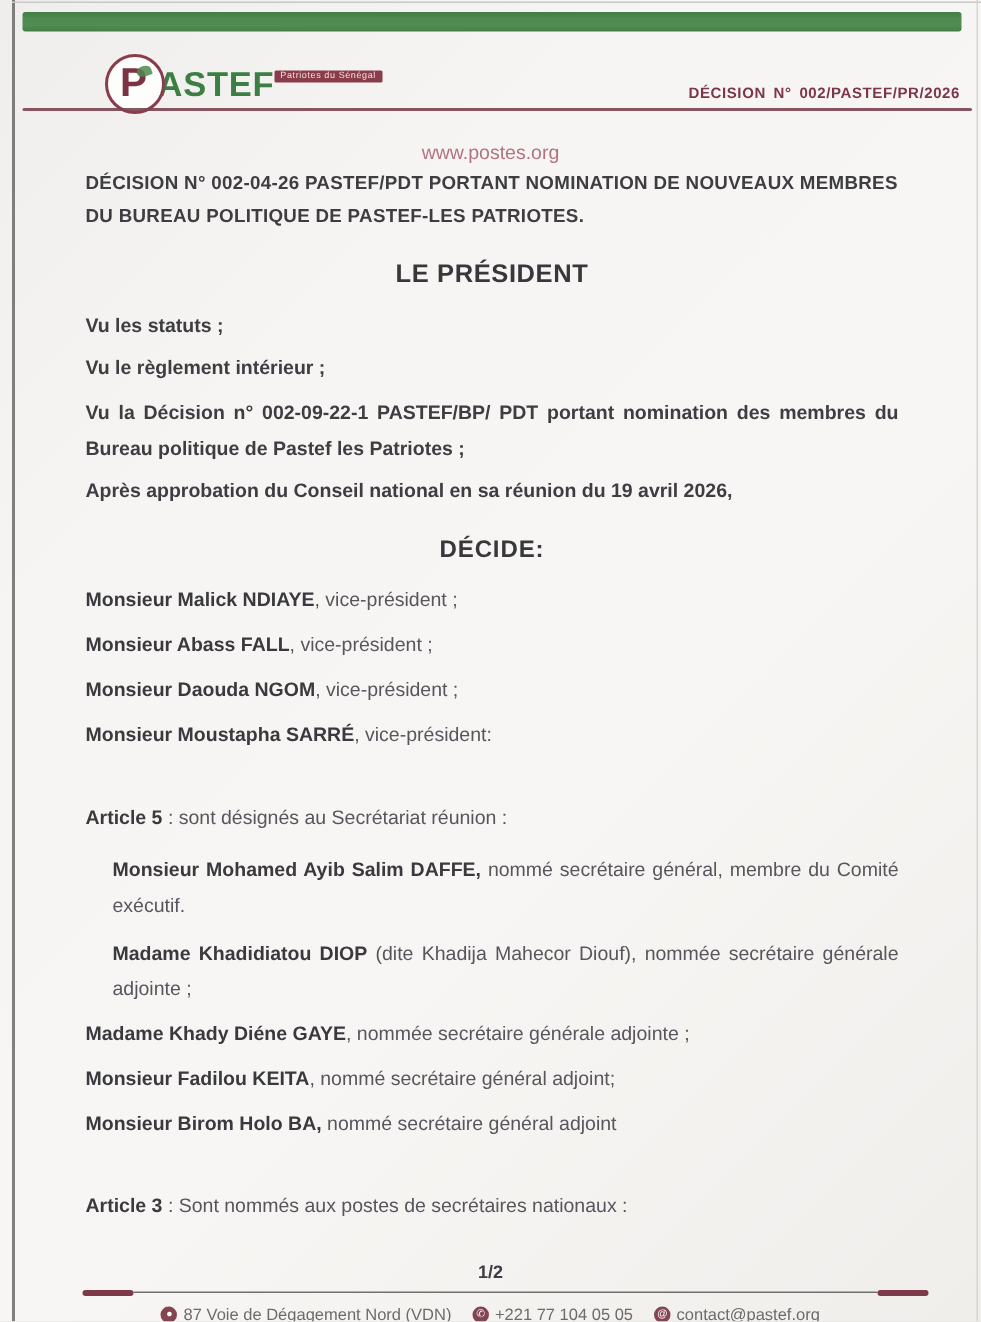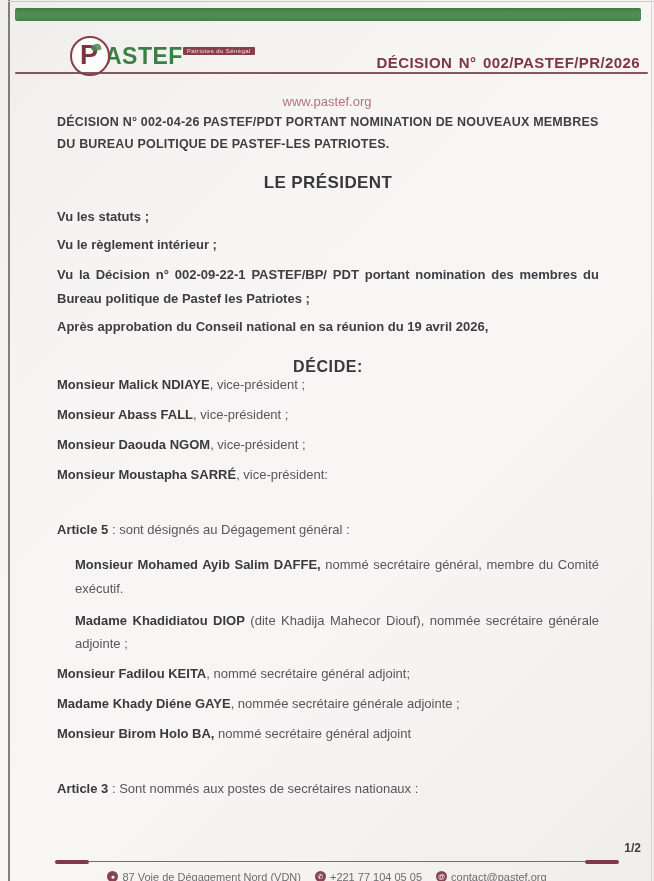--- a/index.html
+++ b/index.html
@@ -46,21 +46,21 @@
   .logo-wordmark {
     color: #3c7f45; font-weight: 800; font-size: 23px; letter-spacing: .5px; line-height: 1;
   }
   .logo-tagline {
     margin-top: 2px; align-self: flex-start;
     background: #8a3c4c; color: #f2e3cf;
     font-size: 6px; letter-spacing: .4px; padding: 1px 4px; border-radius: 1px;
   }
   .decision-ref {
     margin-left: auto; padding-top: 12px;
-    color: #7c3648; font-weight: 800; font-size: 15px; letter-spacing: .4px;
+    color: #7c3648; font-weight: 800; font-size: 10px; letter-spacing: .4px;
     word-spacing: 2px;
   }
   .header-rule {
     position: absolute; top: 72px; left: 15px; right: 6px; height: 2px;
     background: #7b4350; border-radius: 1px; opacity: .9;
   }
 
   .site-link {
     position: absolute; top: 94px; left: 0; right: 0;
     text-align: center; color: #b1747f; font-size: 13px;
@@ -79,31 +79,31 @@
     line-height: 1.75; letter-spacing: .2px;
   }
   .president-heading {
     margin-top: 17px; text-align: center;
     font-weight: 700; color: #38383c; font-size: 17px; letter-spacing: .4px;
   }
   .preamble { margin-top: 15px; }
   .preamble p { font-weight: 700; color: #3d3d42; margin-bottom: 9px; line-height: 1.45; }
   .preamble p.twoline { line-height: 1.8; margin-bottom: 8px; }
   .decide-heading {
-    margin-top: 21px; text-align: center;
+    margin-top: 21px; margin-bottom: 15px; text-align: center;
     font-weight: 800; color: #38383c; font-size: 16px; letter-spacing: .6px;
   }
   .article-intro { margin-bottom: 13px; }
   .member { margin-bottom: 11px; line-height: 1.45; }
   .member.twoline { line-height: 1.8; margin-bottom: 9px; margin-left: 18px; }
   .article-gap { margin-top: 37px; }
 
   .page-num {
-    position: absolute; top: 841px; left: 0; right: 13px;
-    text-align: right; font-weight: 700; font-size: 12px; color: #3d3d42;
+    position: absolute; top: 841px; left: 0; right: 0;
+    text-align: center; font-weight: 700; font-size: 12px; color: #3d3d42;
   }
   .footer-rule {
     position: absolute; top: 859px; left: 55px; right: 35px; height: 5px;
     display: flex; align-items: center;
   }
   .footer-cap { width: 34px; height: 4px; background: #7c3a4a; border-radius: 2px; flex: 0 0 auto; }
   .footer-line { flex: 1; height: 1px; background: #6f6f72; }
   .footer-contacts {
     position: absolute; top: 871px; left: 0; right: 0;
     display: flex; justify-content: center; gap: 14px;
@@ -134,21 +134,21 @@
       <div class="logo-text">
         <span class="logo-wordmark">ASTEF</span>
         <span class="logo-tagline">Patriotes du Sénégal</span>
       </div>
     </div>
     <div class="decision-ref">DÉCISION  N° 002/PASTEF/PR/2026</div>
   </div>
 
   <div class="header-rule"></div>
 
-  <div class="site-link">www.pastef.org</div>
+  <div class="site-link">www.postes.org</div>
 
   <div class="content">
     <p class="doc-title">DÉCISION N° 002-04-26 PASTEF/PDT PORTANT NOMINATION DE NOUVEAUX MEMBRES DU BUREAU POLITIQUE DE PASTEF-LES PATRIOTES.</p>
 
     <p class="president-heading">LE PRÉSIDENT</p>
 
     <div class="preamble">
       <p class="par">Vu les statuts ;</p>
       <p class="par">Vu le règlement intérieur ;</p>
       <p class="par twoline">Vu la Décision n° 002-09-22-1 PASTEF/BP/ PDT portant nomination des membres du Bureau politique de Pastef les Patriotes ;</p>
@@ -159,26 +159,26 @@
 
     <div>
       <p class="par member"><span class="bold">Monsieur Malick NDIAYE</span><span>, vice-président ;</span></p>
       <p class="par member"><span class="bold">Monsieur Abass FALL</span><span>, vice-président ;</span></p>
       <p class="par member"><span class="bold">Monsieur Daouda NGOM</span><span>, vice-président ;</span></p>
       <p class="par member"><span class="bold">Monsieur Moustapha SARRÉ</span><span>, vice-président:</span></p>
     </div>
 
     <div class="article-gap">
       <p class="par article-intro">
-        <span class="bold">Article 5</span><span> : sont désignés au Dégagement général :</span>
+        <span class="bold">Article 5</span><span> : sont désignés au Secrétariat réunion :</span>
       </p>
       <p class="par member twoline"><span class="bold">Monsieur Mohamed Ayib Salim DAFFE,</span><span> nommé secrétaire général, membre du Comité exécutif.</span></p>
       <p class="par member twoline"><span class="bold">Madame Khadidiatou DIOP</span><span> (dite Khadija Mahecor Diouf), nommée secrétaire générale adjointe ;</span></p>
+      <p class="par member"><span class="bold">Madame Khady Diéne GAYE</span><span>, nommée secrétaire générale adjointe ;</span></p>
       <p class="par member"><span class="bold">Monsieur Fadilou KEITA</span><span>, nommé secrétaire général adjoint;</span></p>
-      <p class="par member"><span class="bold">Madame Khady Diéne GAYE</span><span>, nommée secrétaire générale adjointe ;</span></p>
       <p class="par member"><span class="bold">Monsieur Birom Holo BA,</span><span> nommé secrétaire général adjoint</span></p>
     </div>
 
     <div class="article-gap">
       <p class="par article-intro">
         <span class="bold">Article 3</span><span> : Sont nommés aux postes de secrétaires nationaux :</span>
       </p>
 
     </div>
   </div>

